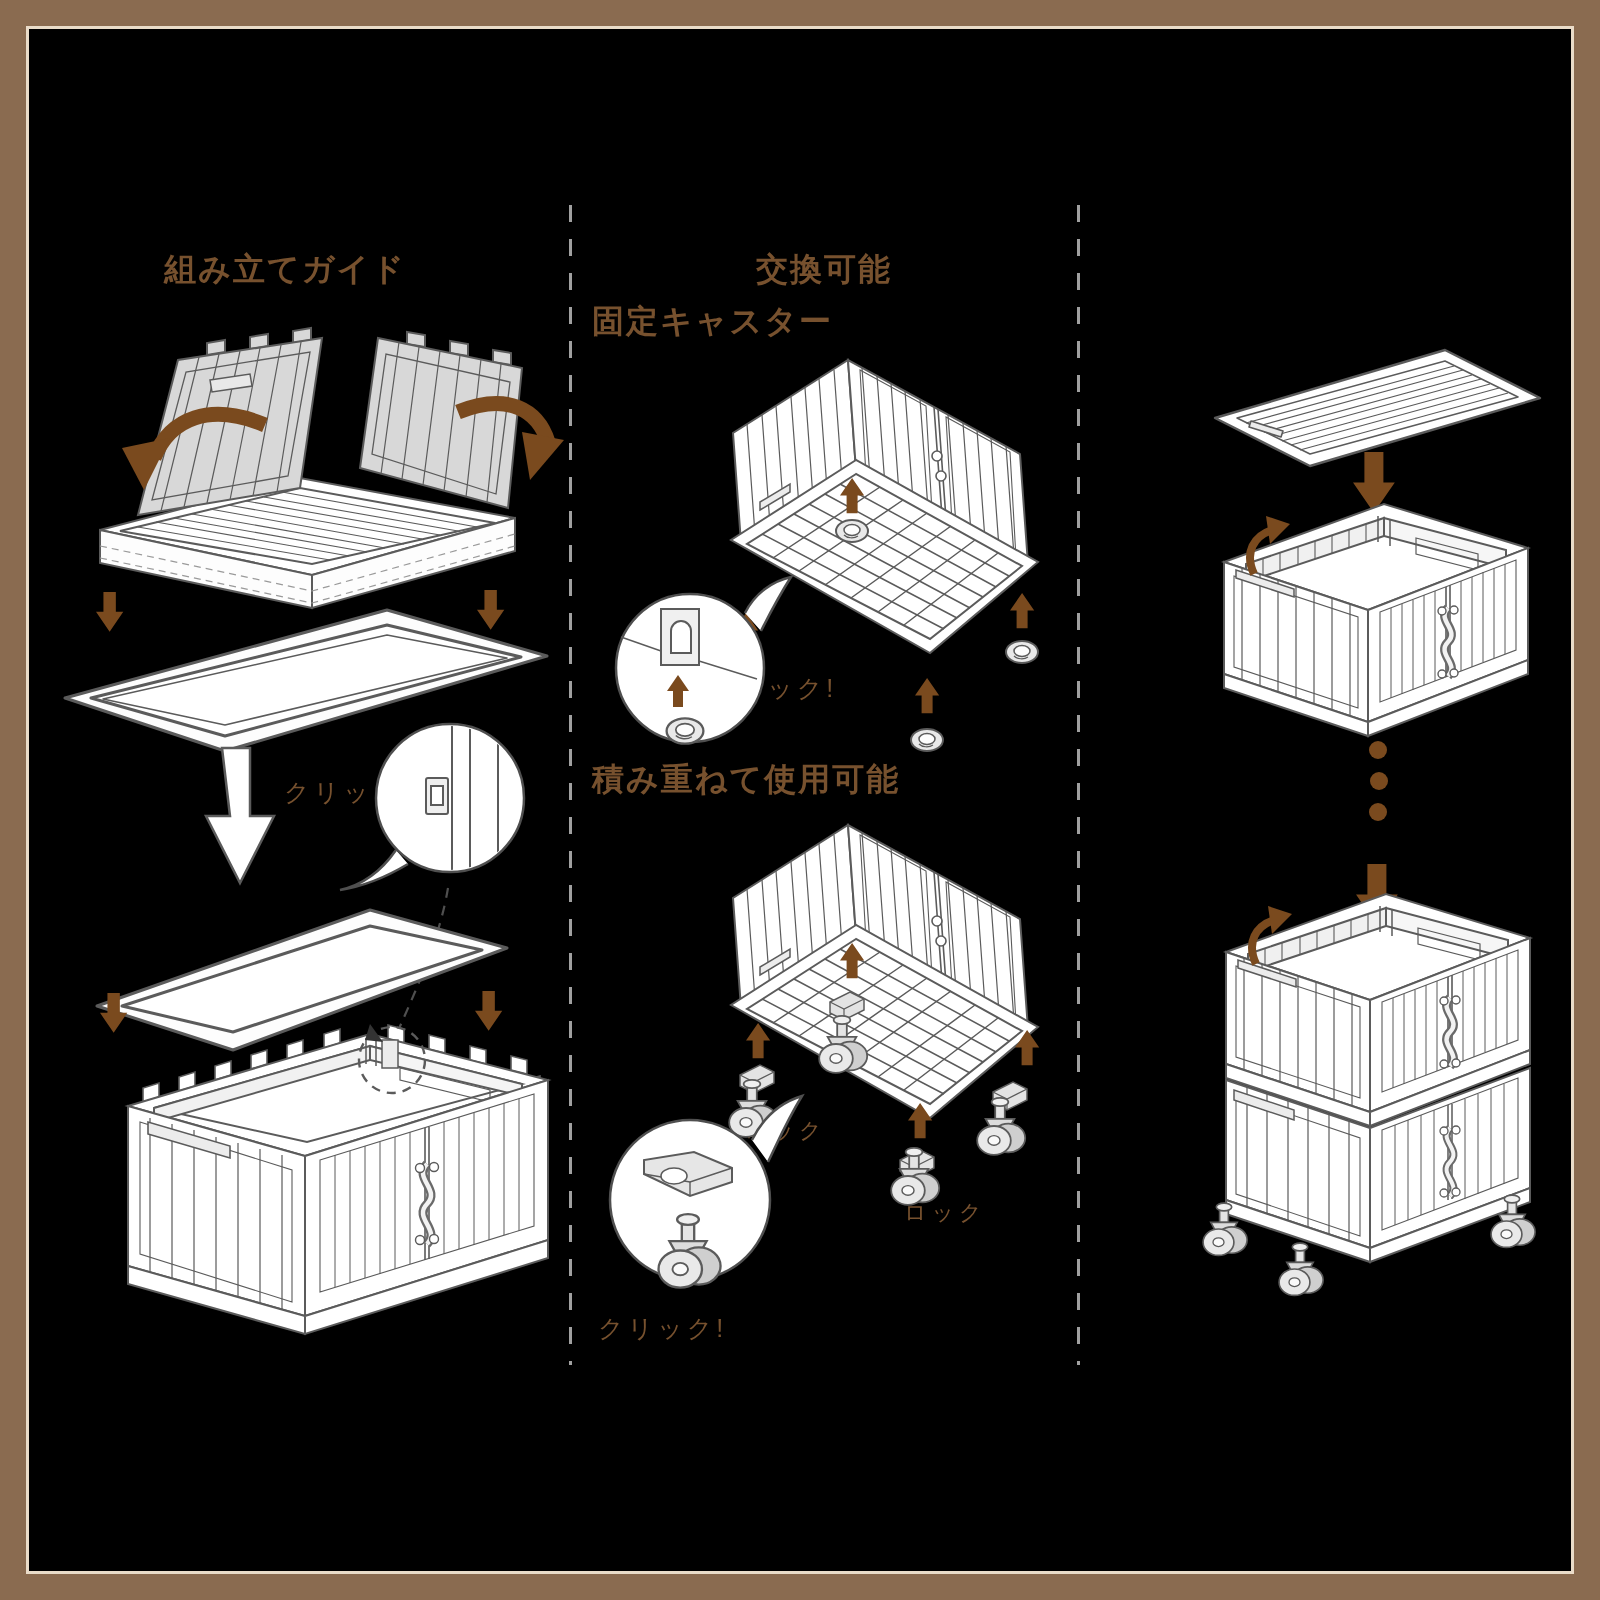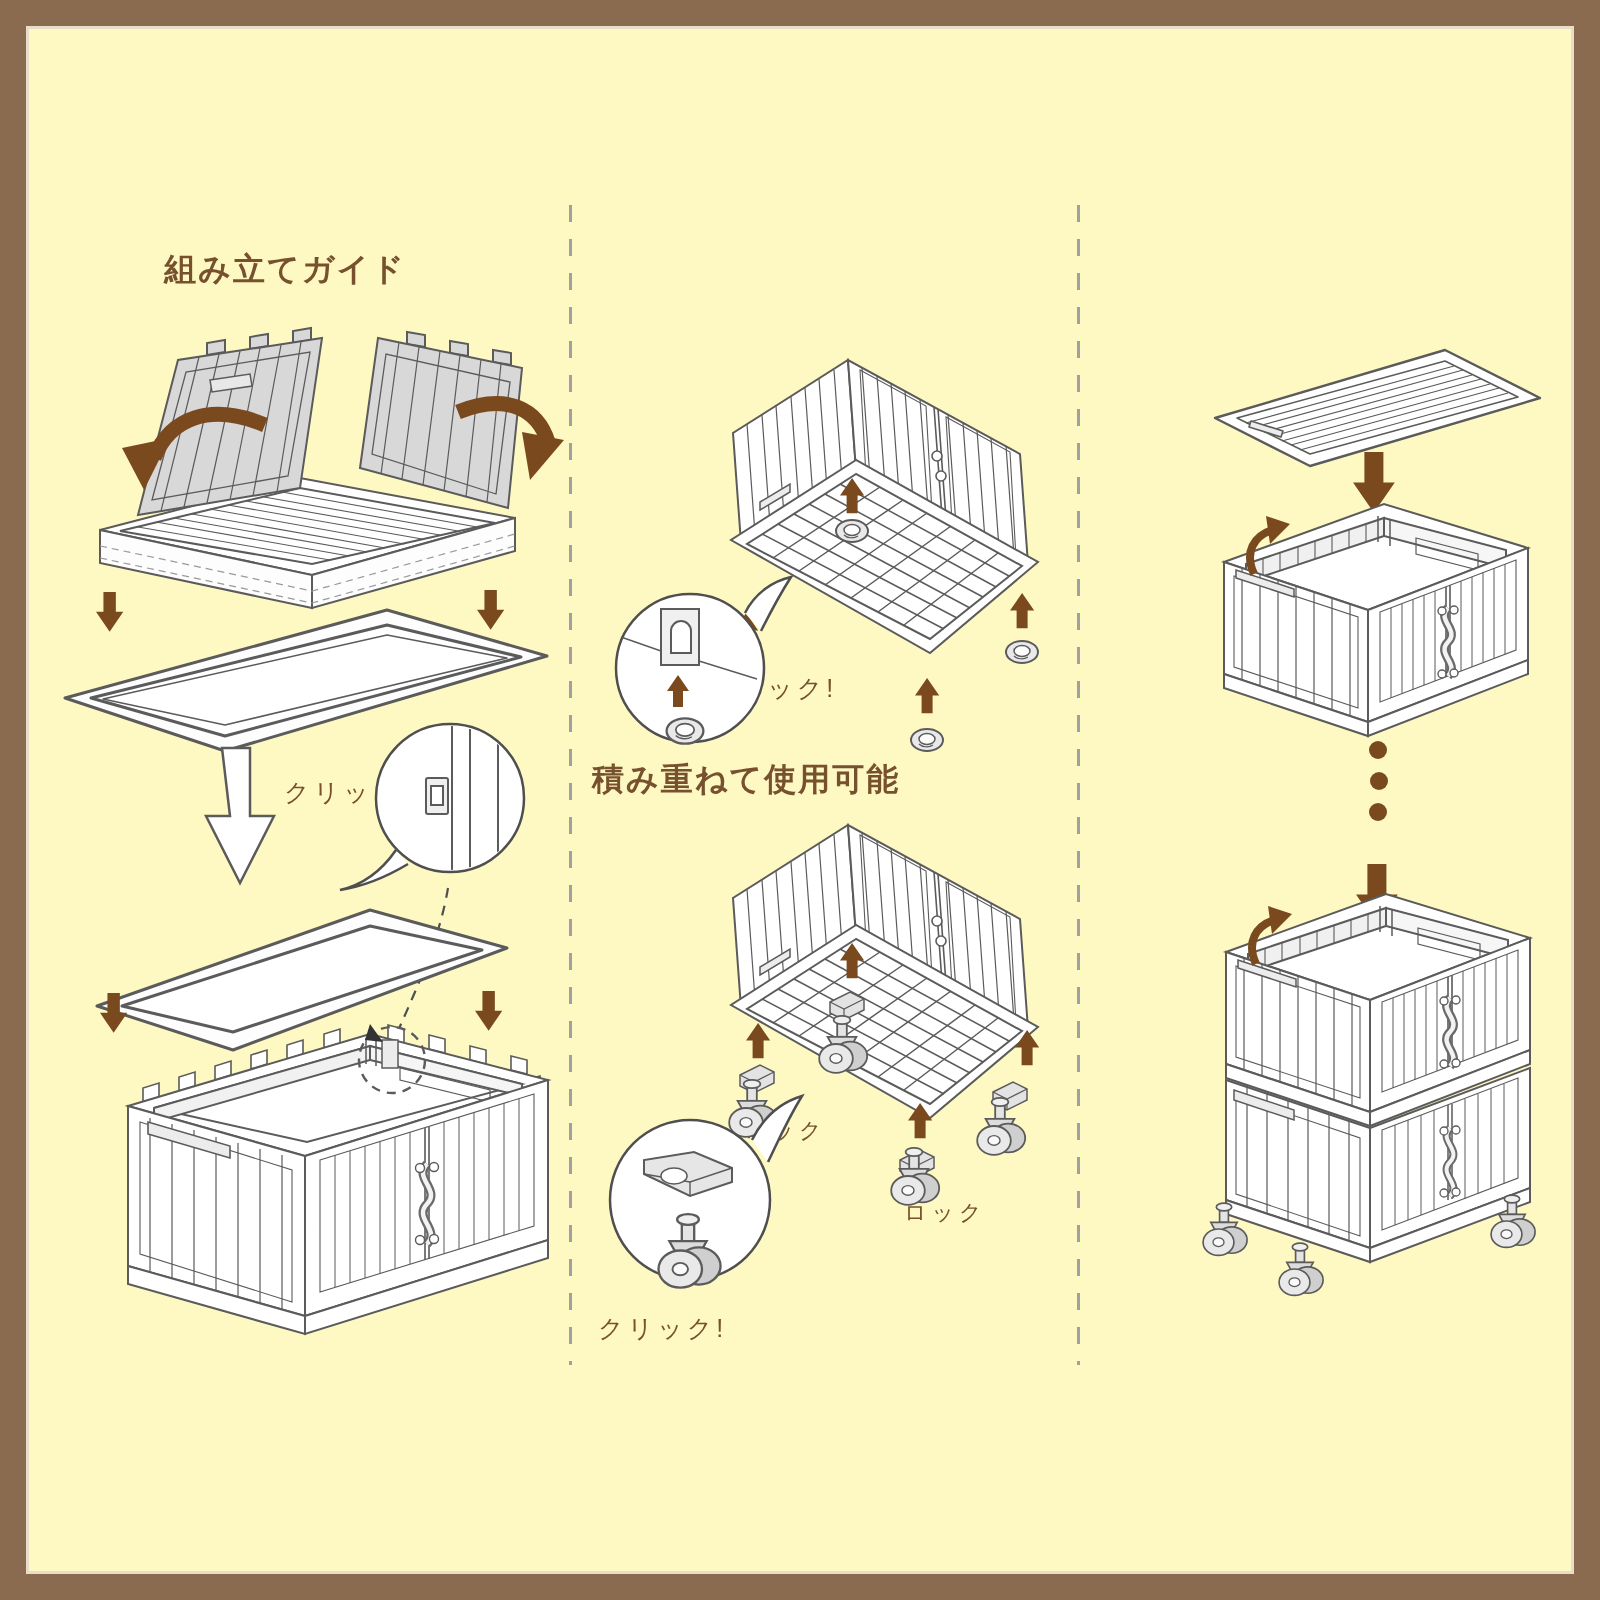--- a/index.html
+++ b/index.html
@@ -1,17 +1,17 @@
 <!DOCTYPE html>
 <html><head>
 <meta charset="utf-8">
 <style>
   html,body{margin:0;padding:0;}
   body{font-family:"Liberation Sans",sans-serif;background:#ffffff;}
-  #stage{position:relative;width:1600px;height:1600px;background:#fef9c3;overflow:hidden;}
+  #stage{position:relative;width:1600px;height:1600px;background:#000000;overflow:hidden;}
   .abs{position:absolute;}
   .frame-border{position:absolute;inset:0;border:26px solid #8a6b50;box-shadow:inset 0 0 0 3px #eadcc9;pointer-events:none;z-index:40;}
   .divider{width:3px;background-image:repeating-linear-gradient(to bottom,#a0a0a0 0 17px,transparent 17px 34px);}
   .jp{color:#77512e;white-space:nowrap;}
   .title{font-size:32px;font-weight:bold;letter-spacing:2px;text-align:center;}
   .heading{font-size:32px;font-weight:bold;letter-spacing:2px;}
   .label{font-size:25px;letter-spacing:4px;}
   .small-label{font-size:22px;letter-spacing:5px;}
   svg{overflow:visible;display:block;}
 </style>
@@ -84,20 +84,22 @@
         <path d="M38,84 C28,62 38,46 56,40" stroke="#7a4a1e" stroke-width="8"></path>
         <polygon points="50,26 74,34 54,54" fill="#7a4a1e" stroke="none"></polygon>
       </g>
     </defs>
   </svg>
 
   <div class="abs divider" style="left:569px;top:205px;height:1160px;"></div>
   <div class="abs divider" style="left:1077px;top:205px;height:1160px;"></div>
 
   <div class="abs jp title" style="left:85px;top:248px;width:400px;">組み立てガイド</div>
+  <div class="abs jp title" style="left:624px;top:248px;width:400px;">交換可能</div>
+  <div class="abs jp heading" style="left:592px;top:300px;">固定キャスター</div>
   <div class="abs jp heading" style="left:592px;top:758px;">積み重ねて使用可能</div>
 
   <div class="abs jp label" style="left:180px;top:648px;width:240px;text-align:center;letter-spacing:3px;font-size:27px;">取り出す</div>
   <div class="abs jp label" style="left:284px;top:776px;">クリック!</div>
   <div class="abs jp label" style="left:708px;top:672px;">クリック!</div>
   <div class="abs jp label" style="left:598px;top:1312px;">クリック!</div>
   <div class="abs jp small-label" style="left:744px;top:1116px;">ロック</div>
   <div class="abs jp small-label" style="left:904px;top:1198px;">ロック</div>
 
   <svg class="abs" style="left:60px;top:320px;" width="490" height="340">

